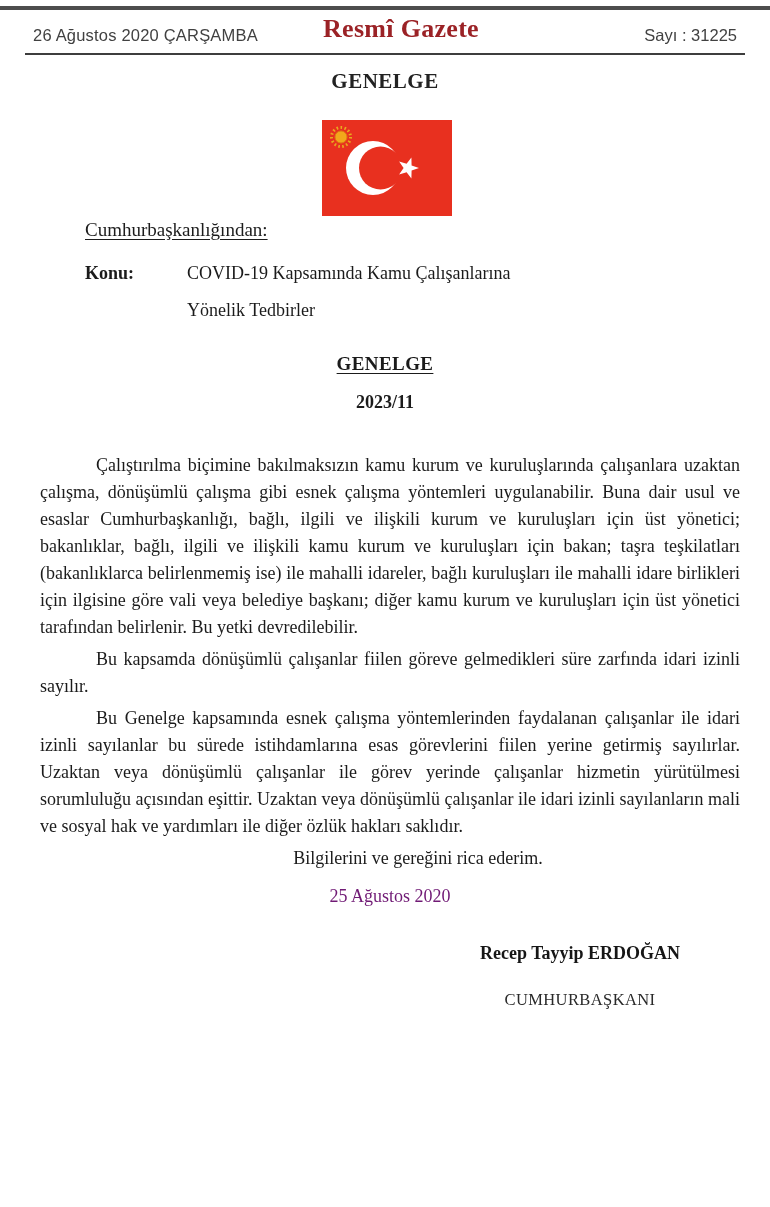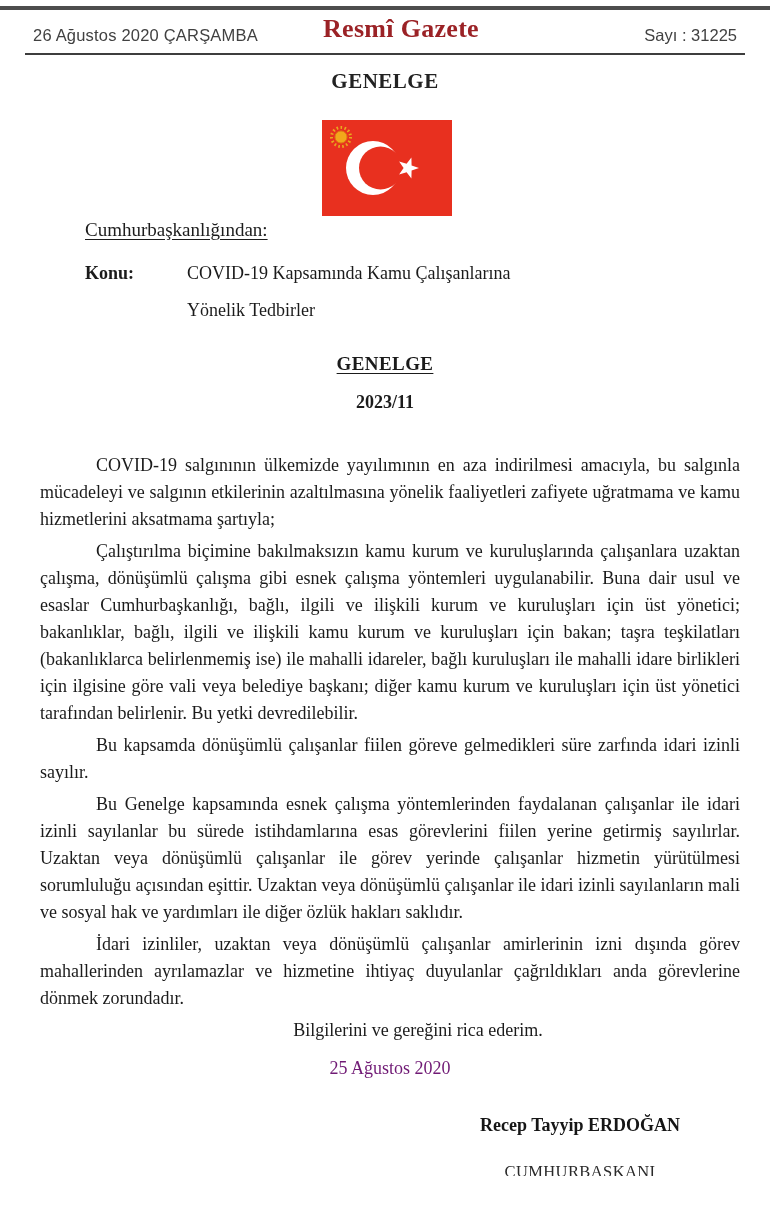--- a/index.html
+++ b/index.html
@@ -132,25 +132,23 @@
     <div class="subject-lines">
       <div>COVID-19 Kapsamında Kamu Çalışanlarına</div>
       <div>Yönelik Tedbirler</div>
     </div>
   </div>
 
   <h3 class="circ-heading">GENELGE</h3>
   <div class="circ-number">2023/11</div>
 
   <section class="doc-body">
-    <p>COVID-19 salgınının ülkemizde yayılımının en aza indirilmesi amacıyla, bu salgınla mücadeleyi ve salgının etkilerinin azaltılmasına yönelik faaliyetleri zafiyete uğratmama ve kamu hizmetlerini aksatmama şartıyla;</p>
     <p>Çalıştırılma biçimine bakılmaksızın kamu kurum ve kuruluşlarında çalışanlara uzaktan çalışma, dönüşümlü çalışma gibi esnek çalışma yöntemleri uygulanabilir. Buna dair usul ve esaslar Cumhurbaşkanlığı, bağlı, ilgili ve ilişkili kurum ve kuruluşları için üst yönetici; bakanlıklar, bağlı, ilgili ve ilişkili kamu kurum ve kuruluşları için bakan; taşra teşkilatları (bakanlıklarca belirlenmemiş ise) ile mahalli idareler, bağlı kuruluşları ile mahalli idare birlikleri için ilgisine göre vali veya belediye başkanı; diğer kamu kurum ve kuruluşları için üst yönetici tarafından belirlenir. Bu yetki devredilebilir.</p>
     <p>Bu kapsamda dönüşümlü çalışanlar fiilen göreve gelmedikleri süre zarfında idari izinli sayılır.</p>
     <p>Bu Genelge kapsamında esnek çalışma yöntemlerinden faydalanan çalışanlar ile idari izinli sayılanlar bu sürede istihdamlarına esas görevlerini fiilen yerine getirmiş sayılırlar. Uzaktan veya dönüşümlü çalışanlar ile görev yerinde çalışanlar hizmetin yürütülmesi sorumluluğu açısından eşittir. Uzaktan veya dönüşümlü çalışanlar ile idari izinli sayılanların mali ve sosyal hak ve yardımları ile diğer özlük hakları saklıdır.</p>
-    <p>İdari izinliler, uzaktan veya dönüşümlü çalışanlar amirlerinin izni dışında görev mahallerinden ayrılamazlar ve hizmetine ihtiyaç duyulanlar çağrıldıkları anda görevlerine dönmek zorundadır.</p>
     <p class="closing">Bilgilerini ve gereğini rica ederim.</p>
 
     <div class="doc-date">25 Ağustos 2020</div>
 
     <div class="signature-block">
       <div class="sig-name">Recep Tayyip ERDOĞAN</div>
       <div class="sig-title">CUMHURBAŞKANI</div>
     </div>
   </section>
 

